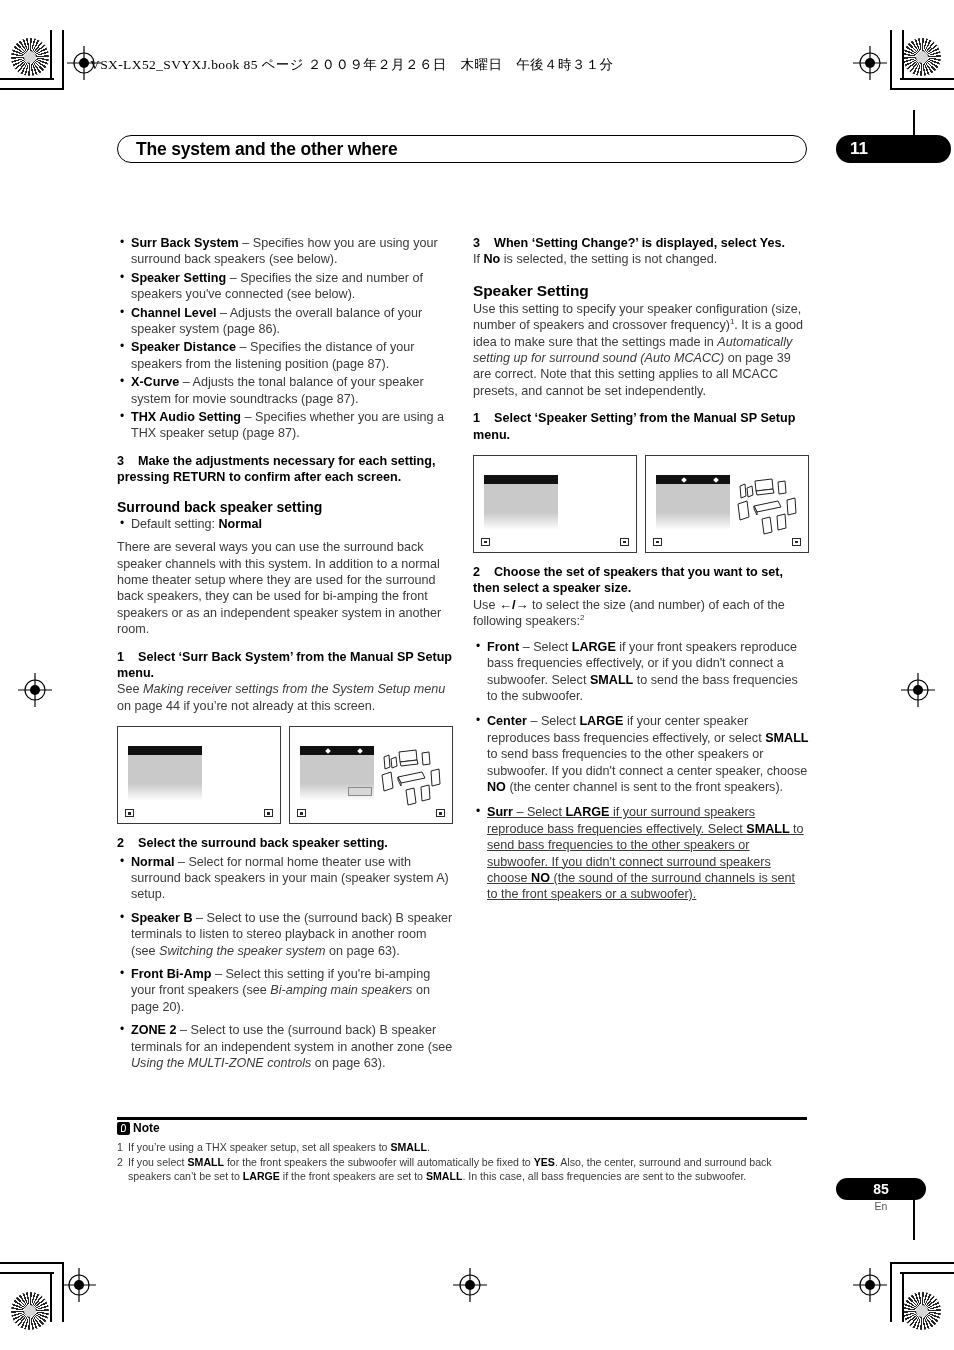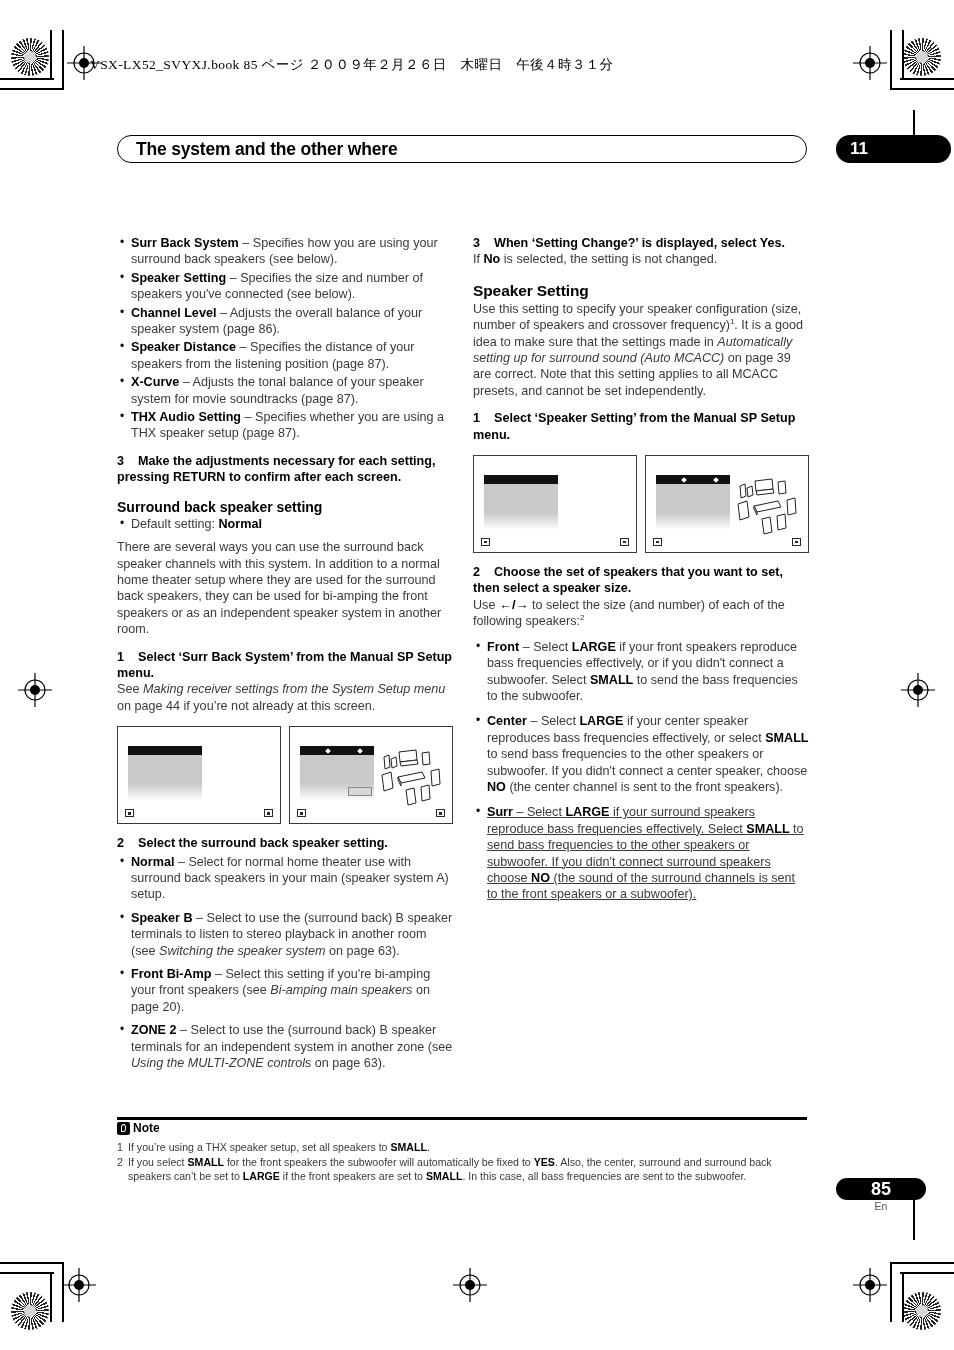--- a/index.html
+++ b/index.html
@@ -144,21 +144,21 @@
     font-size:10.6px;line-height:14.2px;color:#3a3a3a;
   }
   .notes div{position:relative;padding-left:11px;}
   .notes .n{position:absolute;left:0;top:0;}
   .notes b{color:#000;font-weight:bold;}
 
   
   .pagenum{
     position:absolute;left:836px;top:1178px;width:90px;height:22px;background:#000;
     color:#fff;border-radius:11px;display:flex;align-items:center;justify-content:center;
-    font-size:18px;font-weight:bold;
+    font-size:14px;font-weight:bold;
   }
   .pagelang{
     position:absolute;left:836px;top:1200px;width:90px;text-align:center;
     font-size:10.5px;color:#555;
   }
   sup{font-size:8px;vertical-align:super;line-height:0;}
   .arrow-glyph{font-size:13px;letter-spacing:0;}
 </style>
 </head>
 <body>

